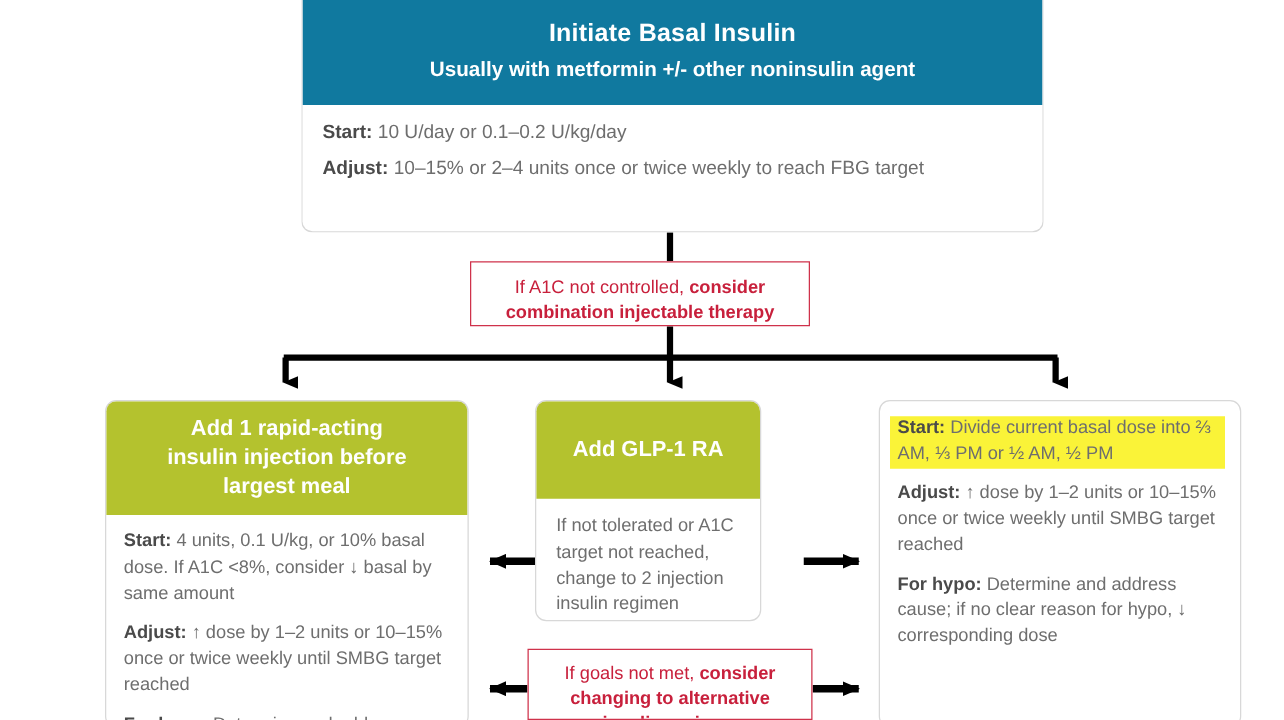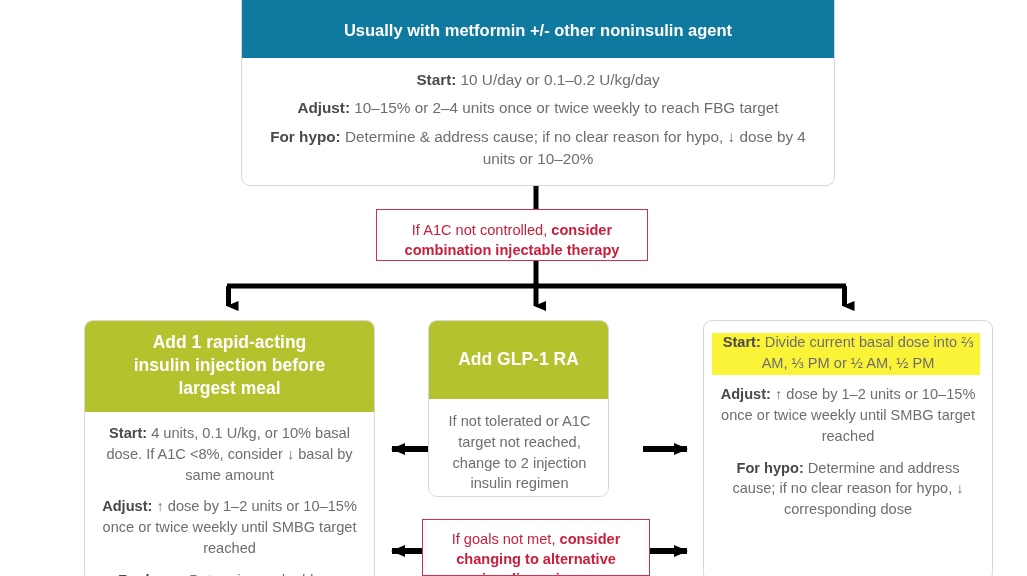--- a/index.html
+++ b/index.html
@@ -29,21 +29,20 @@
     color: #ffffff;
     font-weight: bold;
     line-height: 1.32;
     padding: 11px 14px 13px 14px;
   }
   .card-head .line { display: block; }
   .card-body {
     padding: 10px 14px 12px 14px;
     color: #6e6e6e;
     line-height: 1.42;
-    text-align: center;
   }
   .para { margin: 0 0 10px 0; }
   .para:last-child { margin-bottom: 16px; }
   .lbl { font-weight: bold; color: #4a4a4a; }
 
   
   #topCard {
     left: 241px; top: 0px;
     width: 594px; height: 186px;
     border-top: none;
@@ -127,31 +126,29 @@
 
     <line x1="643" y1="449" x2="687" y2="449" stroke="#000" stroke-width="6" marker-end="url(#arrRight)"></line>
 
     <line x1="422" y1="551" x2="392" y2="551" stroke="#000" stroke-width="6" marker-end="url(#arrRight)"></line>
 
     <line x1="650" y1="551" x2="687" y2="551" stroke="#000" stroke-width="6" marker-end="url(#arrRight)"></line>
   </svg>
 
   <div class="card" id="topCard">
     <div class="card-head">
+      <span class="line t1">Initiate Basal Insulin</span>
       <span class="line t2">Usually with metformin +/- other noninsulin agent</span>
     </div>
     <div class="card-body">
       <p class="para">
         <span class="lbl">Start:</span><span> 10 U/day or 0.1–0.2 U/kg/day</span>
       </p>
       <p class="para">
         <span class="lbl">Adjust:</span><span> 10–15% or 2–4 units once or twice weekly to reach FBG target</span>
-      </p>
-      <p class="para">
-        <span class="lbl">For hypo:</span><span> Determine &amp; address cause; if no clear reason for hypo, ↓ dose by 4 units or 10–20%</span>
       </p>
     </div>
   </div>
 
   <div class="redbox" id="redTop">
     <span>If A1C not controlled, </span><b>consider combination injectable therapy</b>
   </div>
 
   <div class="card green" id="leftCard">
     <div class="card-head">

